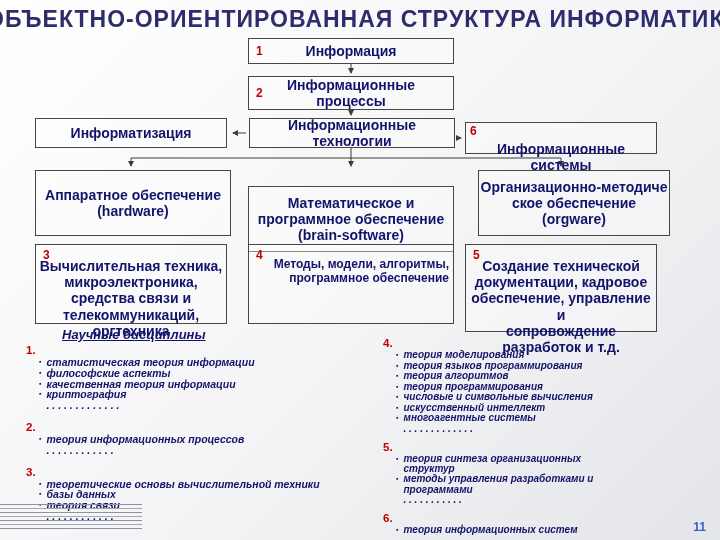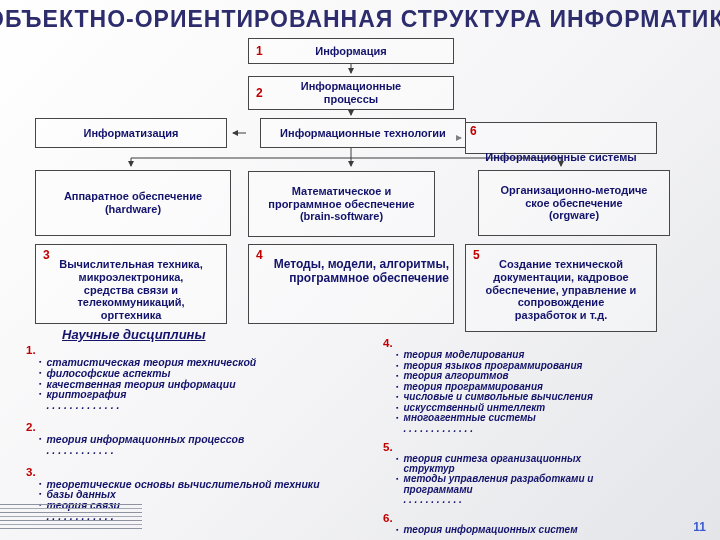--- a/index.html
+++ b/index.html
@@ -6,34 +6,34 @@
   html,body{margin:0;padding:0;}
   body{font-family:"Liberation Sans","DejaVu Sans",sans-serif;background:#777;}
   .slide{position:relative;width:720px;height:540px;overflow:hidden;margin:0 auto;
          background:linear-gradient(135deg,#ffffff 0%,#f4f4f6 55%,#e4e5e9 100%);}
   .title{position:absolute;left:-14px;top:6px;margin:0;white-space:nowrap;
          font-size:23px;font-weight:700;letter-spacing:1px;color:#2d2d6e;}
   .connectors{position:absolute;left:0;top:0;}
   .box{position:absolute;border:1px solid #464646;display:flex;align-items:center;
        justify-content:center;background:rgba(255,255,255,0.35);}
   .blabel{white-space:pre-line;text-align:center;font-weight:700;color:#13136b;
-          font-size:11px;line-height:1.16;width:100%;}
+          font-size:14px;line-height:1.16;width:100%;}
   .bnum{position:absolute;left:7px;top:3px;color:#c00000;font-weight:700;font-size:12px;}
   .bnum.vc{top:50%;transform:translateY(-50%);}
   .box.topalign{align-items:flex-start;}
   .box.topalign .blabel{padding-top:13px;}
   #b1{left:248px;top:38px;width:206px;height:26px;}
   #b2{left:248px;top:76px;width:206px;height:34px;}
   #binfo{left:35px;top:118px;width:192px;height:30px;}
-  #btech{left:260px;top:118px;width:206px;height:30px;}
+  #btech{left:249px;top:118px;width:206px;height:30px;}
   #bsys{left:465px;top:122px;width:192px;height:32px;}
   #bsys .bnum{top:1px;left:4px;}
   #bsys .blabel{padding-top:7px;margin-top:31px;}
   #bhw{left:35px;top:170px;width:196px;height:66px;}
-  #bbw{left:248px;top:171px;width:187px;height:66px;}
+  #bbw{left:248px;top:186px;width:206px;height:66px;}
   #bow{left:478px;top:170px;width:192px;height:66px;}
   #b3{left:35px;top:244px;width:192px;height:80px;}
   #b4{left:248px;top:244px;width:206px;height:80px;}
   #b4 .blabel{text-align:right;padding-left:8px;padding-right:4px;font-size:12px;}
   #b5{left:465px;top:244px;width:192px;height:88px;}
   .disc-heading{position:absolute;left:62px;top:327px;font-size:13px;font-weight:700;
                 font-style:italic;text-decoration:underline;color:#13136b;}
   .col{position:absolute;color:#13136b;}
   .col-left{left:26px;top:344px;width:330px;}
   .col-right{left:383px;top:337px;width:252px;}
@@ -140,21 +140,21 @@
 разработок и т.д.</div>
   </div>
 
   <div class="disc-heading">Научные дисциплины</div>
 
   <div class="col col-left">
     <div class="grp">
       <div class="gnum">1.</div>
       <div class="li">
           <span class="blt">▪</span>
-          <span class="li-text">статистическая теория технической</span>
+          <span class="li-text">статистическая теория информации</span>
         </div>
       <div class="li">
           <span class="blt">▪</span>
           <span class="li-text">философские аспекты</span>
         </div>
       <div class="li">
           <span class="blt">▪</span>
           <span class="li-text">качественная теория информации</span>
         </div>
       <div class="li">

